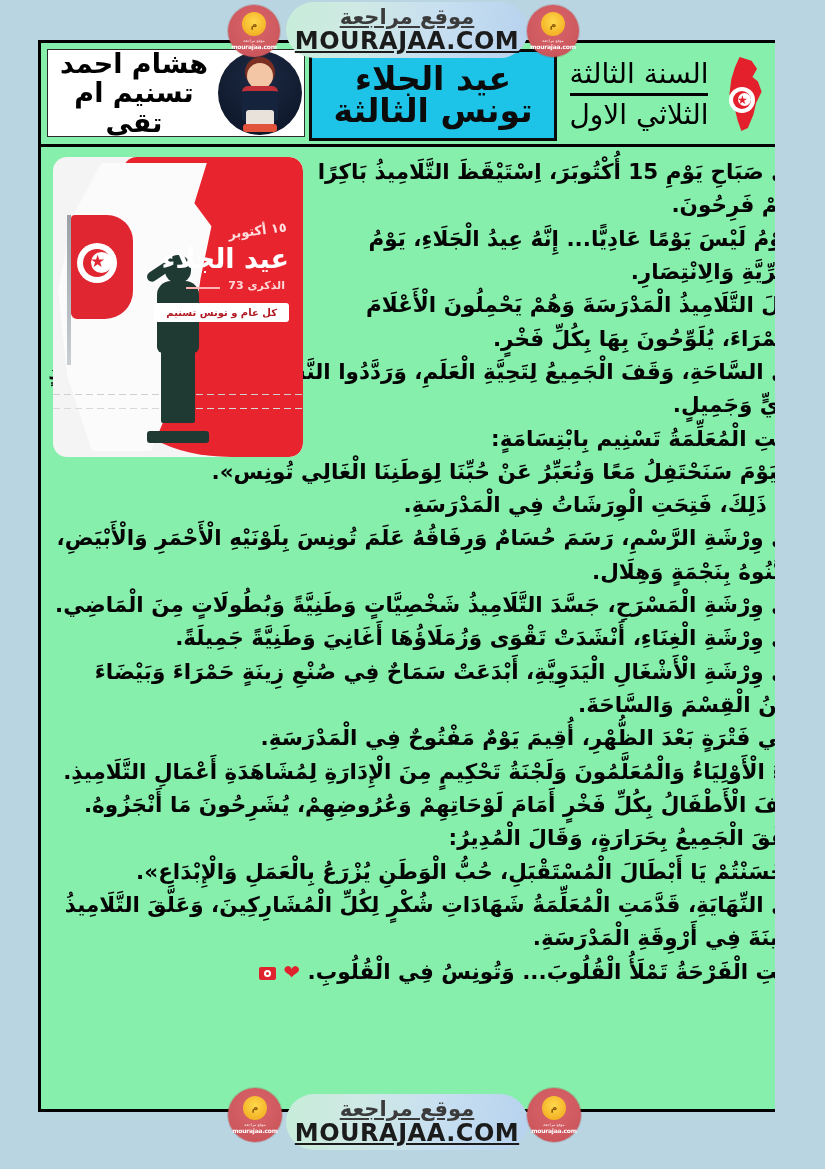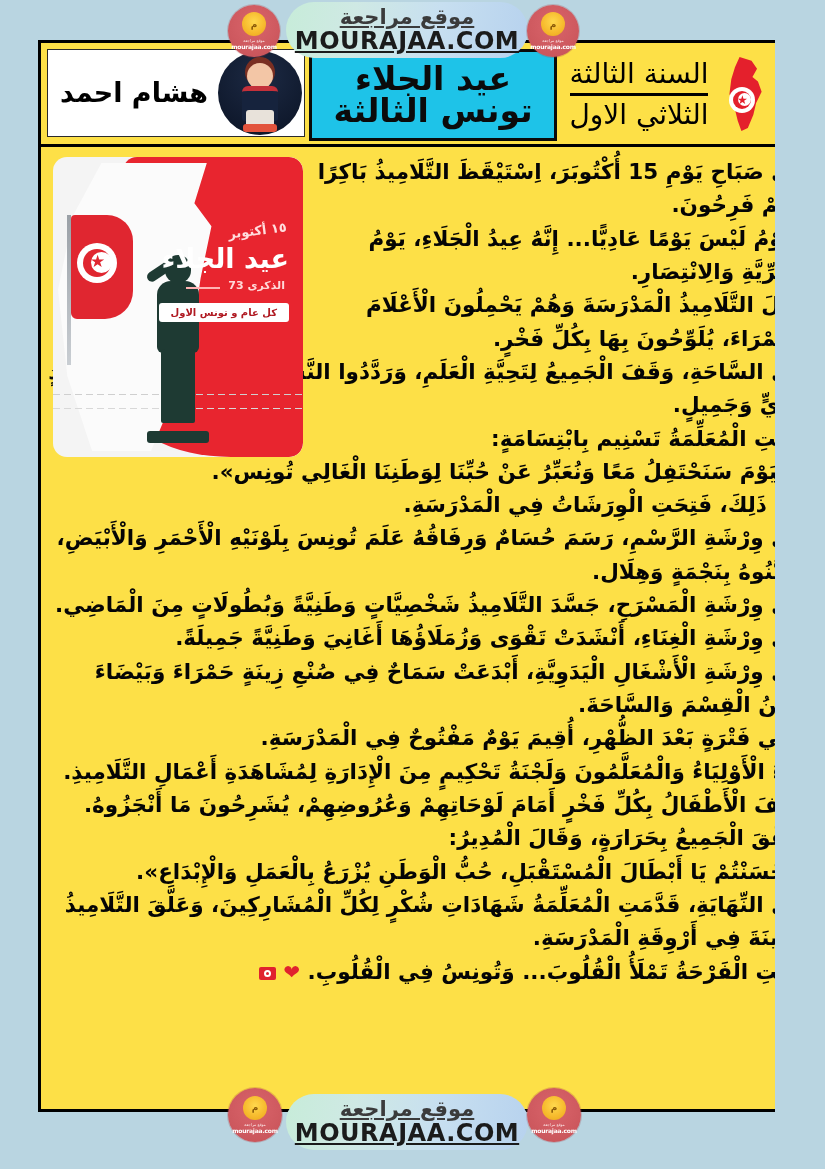--- a/index.html
+++ b/index.html
@@ -81,21 +81,21 @@
   #wm-bot-left   { left: 228px; top: 1088px; width: 54px; height: 54px; }
   #wm-bot-right  { left: 527px; top: 1088px; width: 54px; height: 54px; }
 
   
   #page {
     position: absolute;
     left: 38px;
     top: 40px;
     width: 737px;        
     height: 1072px;
-    background: #fde047;
+    background: #86efac;
     border: 3px solid #000000;
     border-right: none;
     box-sizing: border-box;
     overflow: hidden;
     z-index: 10;
   }
 
   
   #header {
     position: relative;
@@ -433,20 +433,21 @@
   <div class="wm-sub2">mourajaa.com</div>
 </div>
 
 <div id="page">
 
   <div id="header">
 
     <div id="ident-box">
       <div id="ident-names">
         <div>هشام احمد</div>
+        <div>تسنيم ام تقي</div>
       </div>
       <div id="avatar">
         <div class="av-head"></div>
         <div class="av-body"></div>
         <div class="av-legs"></div>
         <div class="av-shoes"></div>
         <div class="av-mark"></div>
       </div>
     </div>
 
@@ -489,21 +490,21 @@
       <div class="p-soldier">
         <div class="s-arm"></div>
         <div class="s-head"></div>
         <div class="s-torso"></div>
         <div class="s-legs"></div>
         <div class="s-base"></div>
       </div>
       <div class="p-date">١٥ أكتوبر</div>
       <div class="p-title">عيد الجلاء</div>
       <div class="p-anniv">الذكرى 73</div>
-      <div class="p-ribbon">كل عام و تونس الاول</div>
+      <div class="p-ribbon">كل عام و تونس تسنيم</div>
     </div>
 
     <div id="story">
         <p>فِي صَبَاحِ يَوْمِ 15 أُكْتُوبَرَ، اِسْتَيْقَظَ التَّلَامِيذُ بَاكِرًا</p>
         <p>وَهُمْ فَرِحُونَ.</p>
         <p>الْيَوْمُ لَيْسَ يَوْمًا عَادِيًّا... إِنَّهُ عِيدُ الْجَلَاءِ، يَوْمُ</p>
         <p>الْحُرِّيَّةِ وَالِانْتِصَارِ.</p>
         <p>دَخَلَ التَّلَامِيذُ الْمَدْرَسَةَ وَهُمْ يَحْمِلُونَ الْأَعْلَامَ</p>
         <p>الْحَمْرَاءَ، يُلَوِّحُونَ بِهَا بِكُلِّ فَخْرٍ.</p>
         <p>فِي السَّاحَةِ، وَقَفَ الْجَمِيعُ لِتَحِيَّةِ الْعَلَمِ، وَرَدَّدُوا النَّشِيدَ الْوَطَنِيَّ بِصَوْتٍ وَاحِدٍ</p>

